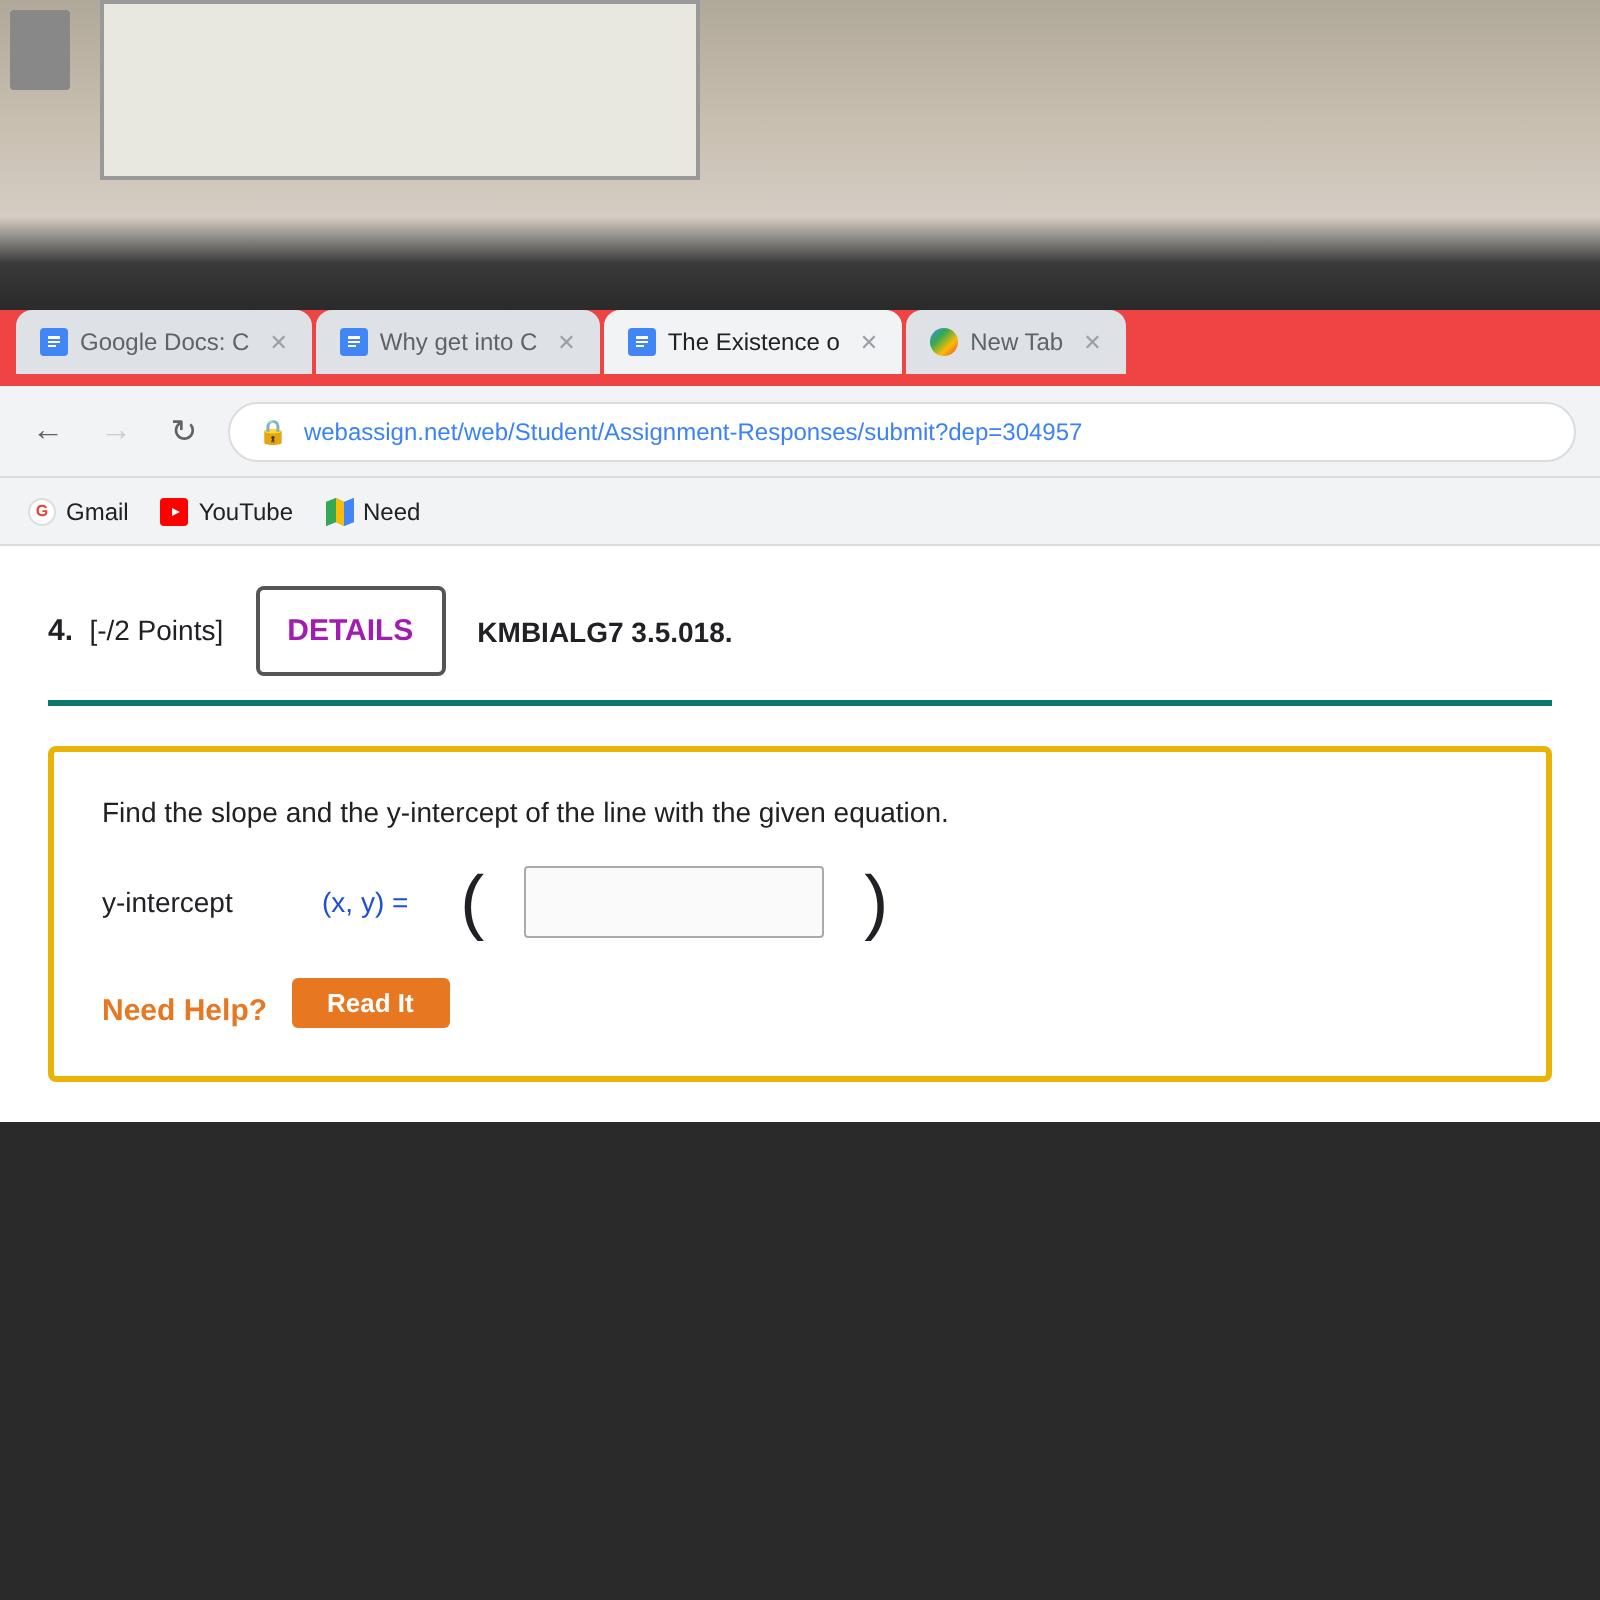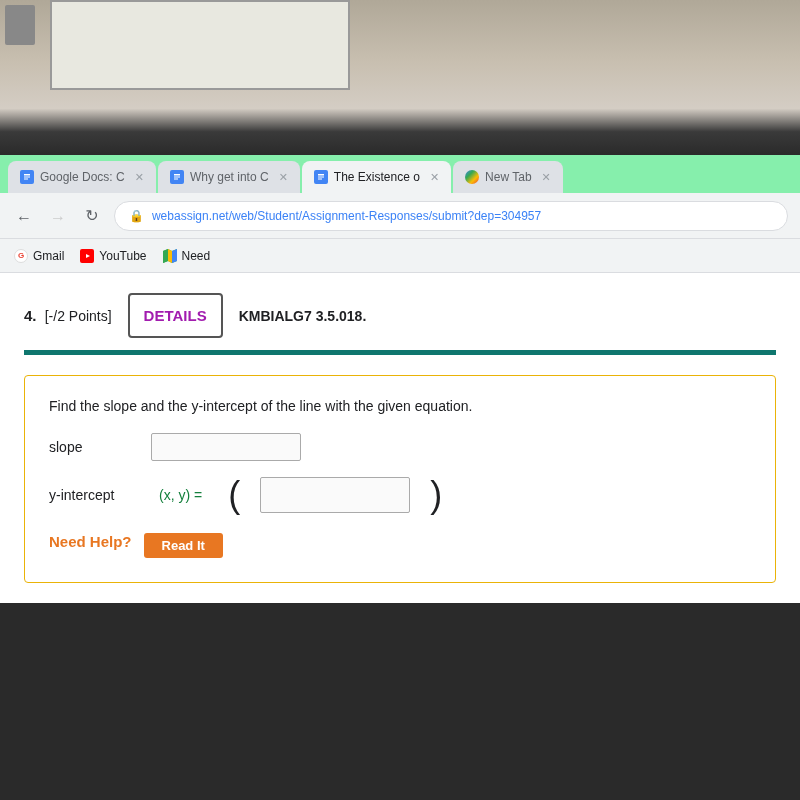--- a/index.html
+++ b/index.html
@@ -40,22 +40,21 @@
 
     
     .browser {
       width: 100%;
       background: #f1f3f4;
     }
 
     
     .tab-bar {
       display: flex;
-      align-items: flex-end;
-      background: #86efac;
+      background: #ef4444;
       height: 38px;
       padding: 0 8px;
       gap: 2px;
     }
     .tab {
       display: flex;
       align-items: center;
       padding: 0 12px;
       height: 32px;
       border-radius: 8px 8px 0 0;
@@ -156,21 +155,21 @@
       flex: 1;
     }
 
     
     .question-header {
       display: flex;
       align-items: center;
       gap: 16px;
       margin-bottom: 20px;
       padding-bottom: 12px;
-      border-bottom: 5px solid #0f766e;
+      border-bottom: 3px solid #0f766e;
     }
     .question-number {
       font-size: 15px;
       font-weight: 600;
       color: #202124;
     }
     .details-btn {
       padding: 12px 14px;
       border: 2px solid #555;
       border-radius: 4px;
@@ -182,21 +181,21 @@
     }
     .problem-id {
       font-size: 14px;
       font-weight: 600;
       color: #202124;
     }
 
     
     .problem-box {
       background: white;
-      border: 1px solid #eab308;
+      border: 3px solid #eab308;
       border-radius: 4px;
       padding: 20px 24px 24px;
     }
     .problem-description {
       font-size: 14px;
       color: #202124;
       margin-bottom: 16px;
       line-height: 1.5;
     }
     .equation {
@@ -234,21 +233,21 @@
       margin-bottom: 20px;
       gap: 20px;
     }
     .intercept-label {
       font-size: 14px;
       color: #202124;
       min-width: 90px;
     }
     .coord-label {
       font-size: 14px;
-      color: #15803d;
+      color: #1d4ed8;
       margin-right: 4px;
     }
     .paren {
       font-size: 36px;
       color: #202124;
       line-height: 1;
       font-weight: 100;
     }
     .intercept-input {
       width: 150px;
@@ -256,21 +255,21 @@
       border: 1px solid #aaa;
       border-radius: 2px;
       padding: 2px 6px;
       font-size: 14px;
       background: #fafafa;
     }
 
     
     .help-row {
       display: flex;
-      align-items: flex-start;
+      align-items: flex-end;
       gap: 12px;
       margin-top: 4px;
     }
     .need-help-label {
       font-size: 15px;
       font-weight: 700;
       color: #e87722;
     }
     .read-it-btn {
       padding: 5px 18px;
@@ -381,24 +380,20 @@
       </span>
       <button class="details-btn">DETAILS</button>
       <span class="problem-id">KMBIALG7 3.5.018.</span>
     </div>
 
     <div class="problem-box">
 
       <div class="problem-description">Find the slope and the y-intercept of the line with the given equation.</div>
 
 
-      <div class="input-row">
-        <span class="input-label">slope</span>
-        <input type="text" class="answer-input" value="" style="">
-      </div>
 
       <div class="intercept-row">
         <span class="intercept-label">y-intercept</span>
         <span class="coord-label" style="margin-right:6px;font-size:14px;">(x, y)  =</span>
         <span class="paren">(</span>
         <input type="text" class="intercept-input" value="" style="cursor: text;">
         <span class="paren">)</span>
       </div>
 
       <div class="help-row">

